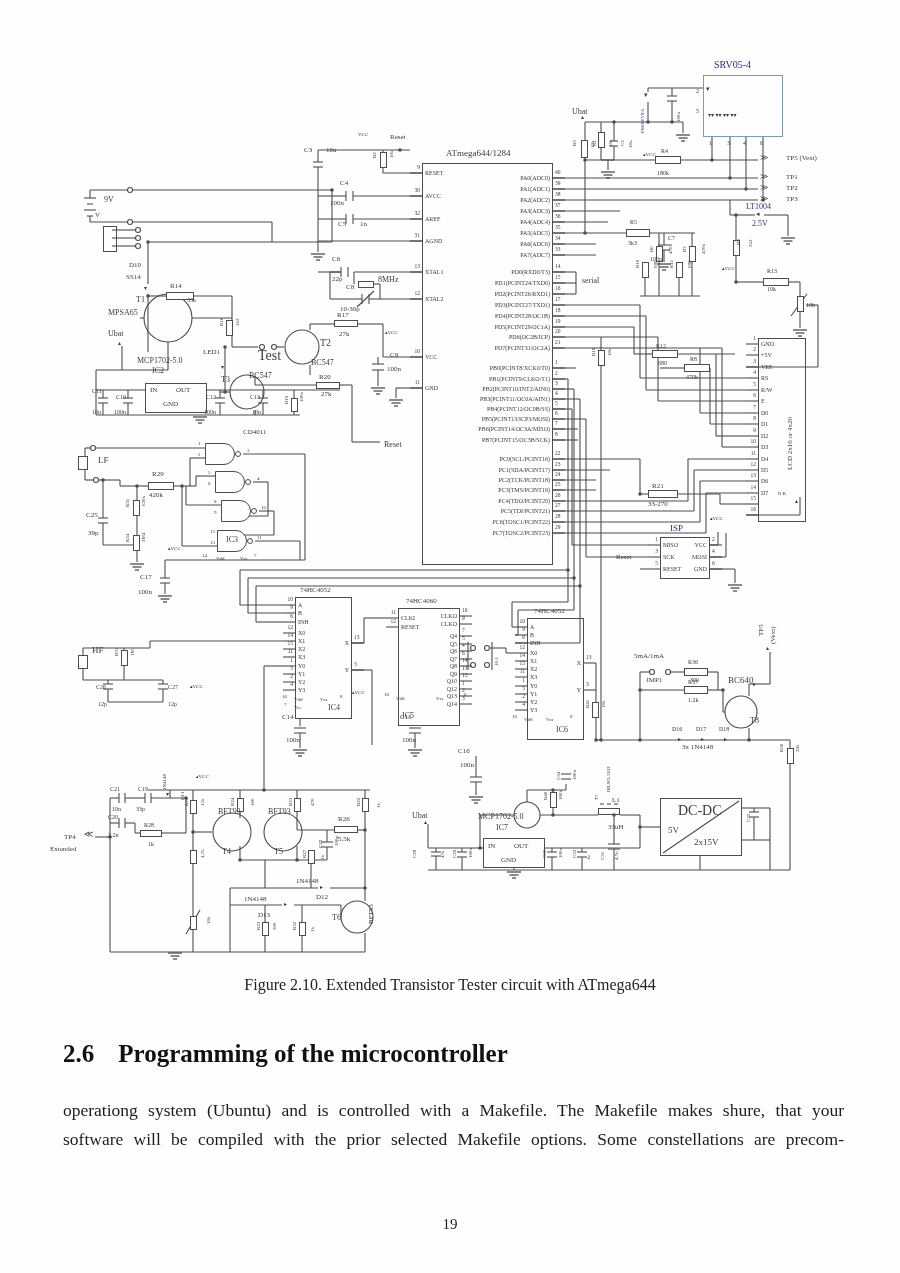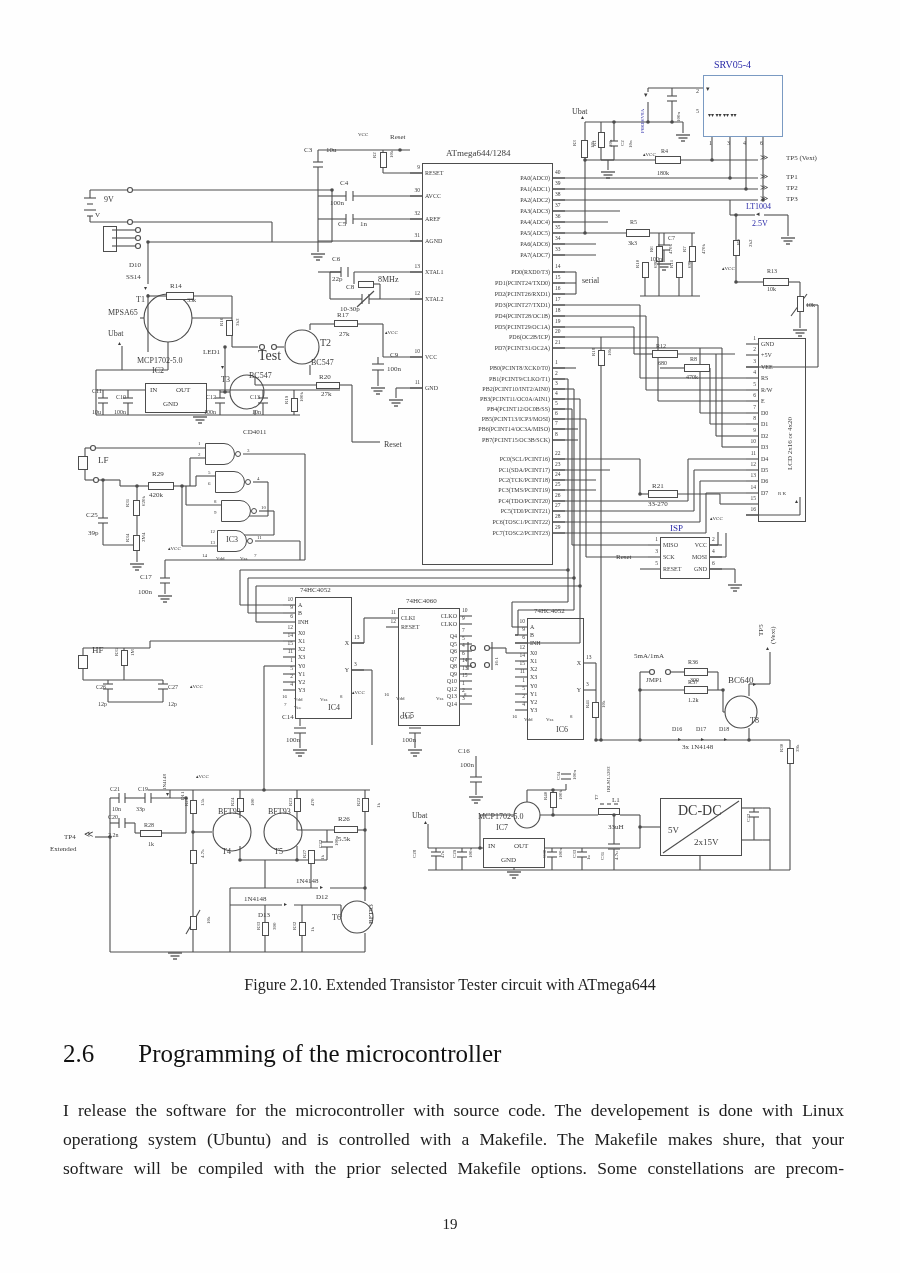--- a/index.html
+++ b/index.html
@@ -12,22 +12,22 @@
   .lbl.r{transform-origin:0 0;transform:rotate(-90deg);}
   .box,.icbox{position:absolute;border:1.2px solid #4d4d4d;background:transparent;box-sizing:border-box;}
   .box.c{border-color:#7a9ac2;}
   .rbox{position:absolute;border:1px solid #4d4d4d;background:#fefefe;box-sizing:border-box;}
   .gate{position:absolute;width:30px;height:22px;border:1.1px solid #4d4d4d;background:#fefefe;
         border-radius:0 11px 11px 0;box-sizing:border-box;}
   .gate::after{content:"";position:absolute;right:-7px;top:50%;margin-top:-3px;width:4px;height:4px;
         border:1px solid #4d4d4d;border-radius:50%;background:#fefefe;}
   .pname,.pnum{position:absolute;white-space:nowrap;line-height:1;color:#3c3c3c;}
   .caption{position:absolute;left:0;top:976px;width:900px;text-align:center;font-size:16px;color:#222;}
-  .heading{position:absolute;left:63px;top:1040px;width:780px;display:flex;gap:44px;
-           font-weight:normal;font-size:25px;color:#111;}
+  .heading{position:absolute;left:63px;top:1040px;width:780px;display:flex;gap:24px;
+           font-weight:bold;font-size:25px;color:#111;}
   .bodytext{position:absolute;left:63px;top:1096px;width:781px;font-size:17.5px;color:#1c1c1c;}
   .bl{text-align:justify;text-align-last:justify;line-height:29px;}
   .pageno{position:absolute;left:0;top:1216px;width:900px;text-align:center;font-size:15px;color:#222;}
 </style>
 </head>
 <body>
 
 <div id="page">
   <div id="schematic">
       <svg width="900" height="968" id="wiresvg">
@@ -1272,18 +1272,17 @@
       <span class="pname" style="left: 663px; top: 554px; font-size: 6px; width: 44px; text-align: right;">MOSI</span>
       <span class="pnum" style="left: 712px; top: 561px; font-size: 5.5px;">6</span>
       <span class="pname" style="left: 663px; top: 566px; font-size: 6px; width: 44px; text-align: right;">GND</span>
     </div>
   <div class="caption">Figure 2.10. Extended Transistor Tester circuit with ATmega644</div>
   <div class="heading">
     <span>2.6</span>
     <span>Programming of the microcontroller</span>
   </div>
   <div class="bodytext">
-    <div class="bl">I release the software for the microcontroller with source code. The developement is done with Linux</div>
     <div class="bl">operationg system (Ubuntu) and is controlled with a Makefile. The Makefile makes shure, that your</div>
     <div class="bl">software will be compiled with the prior selected Makefile options. Some constellations are precom-</div>
   </div>
   <div class="pageno">19</div>
 </div>
 
 </body></html>

